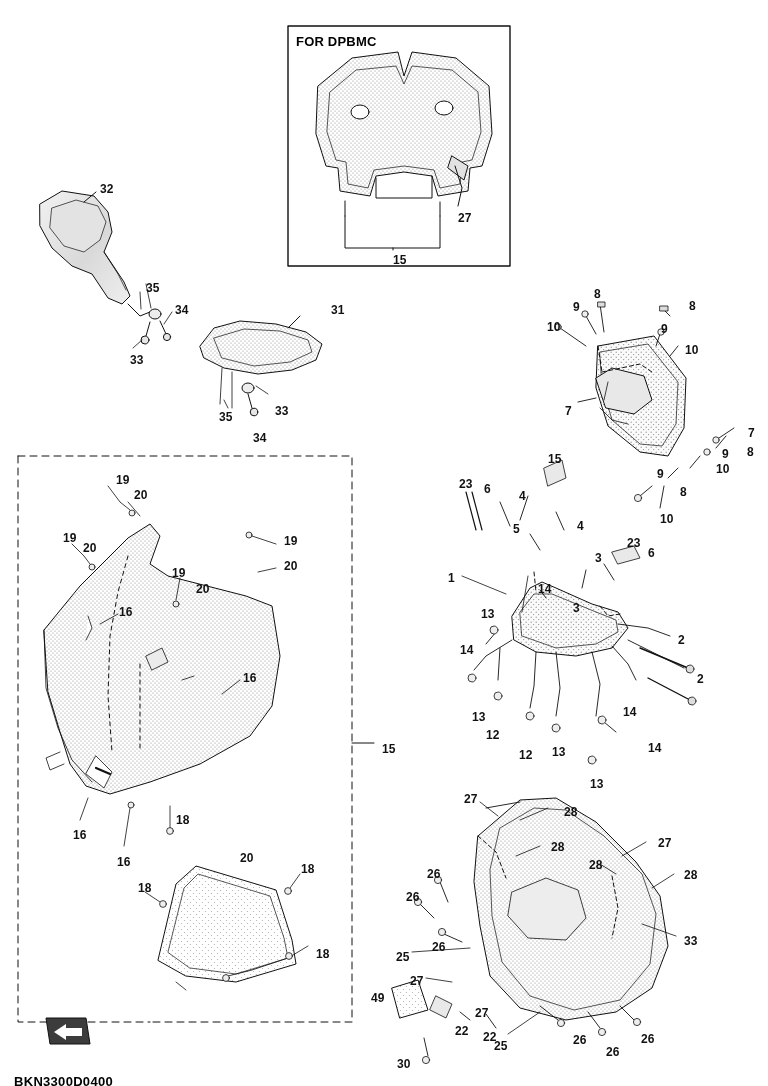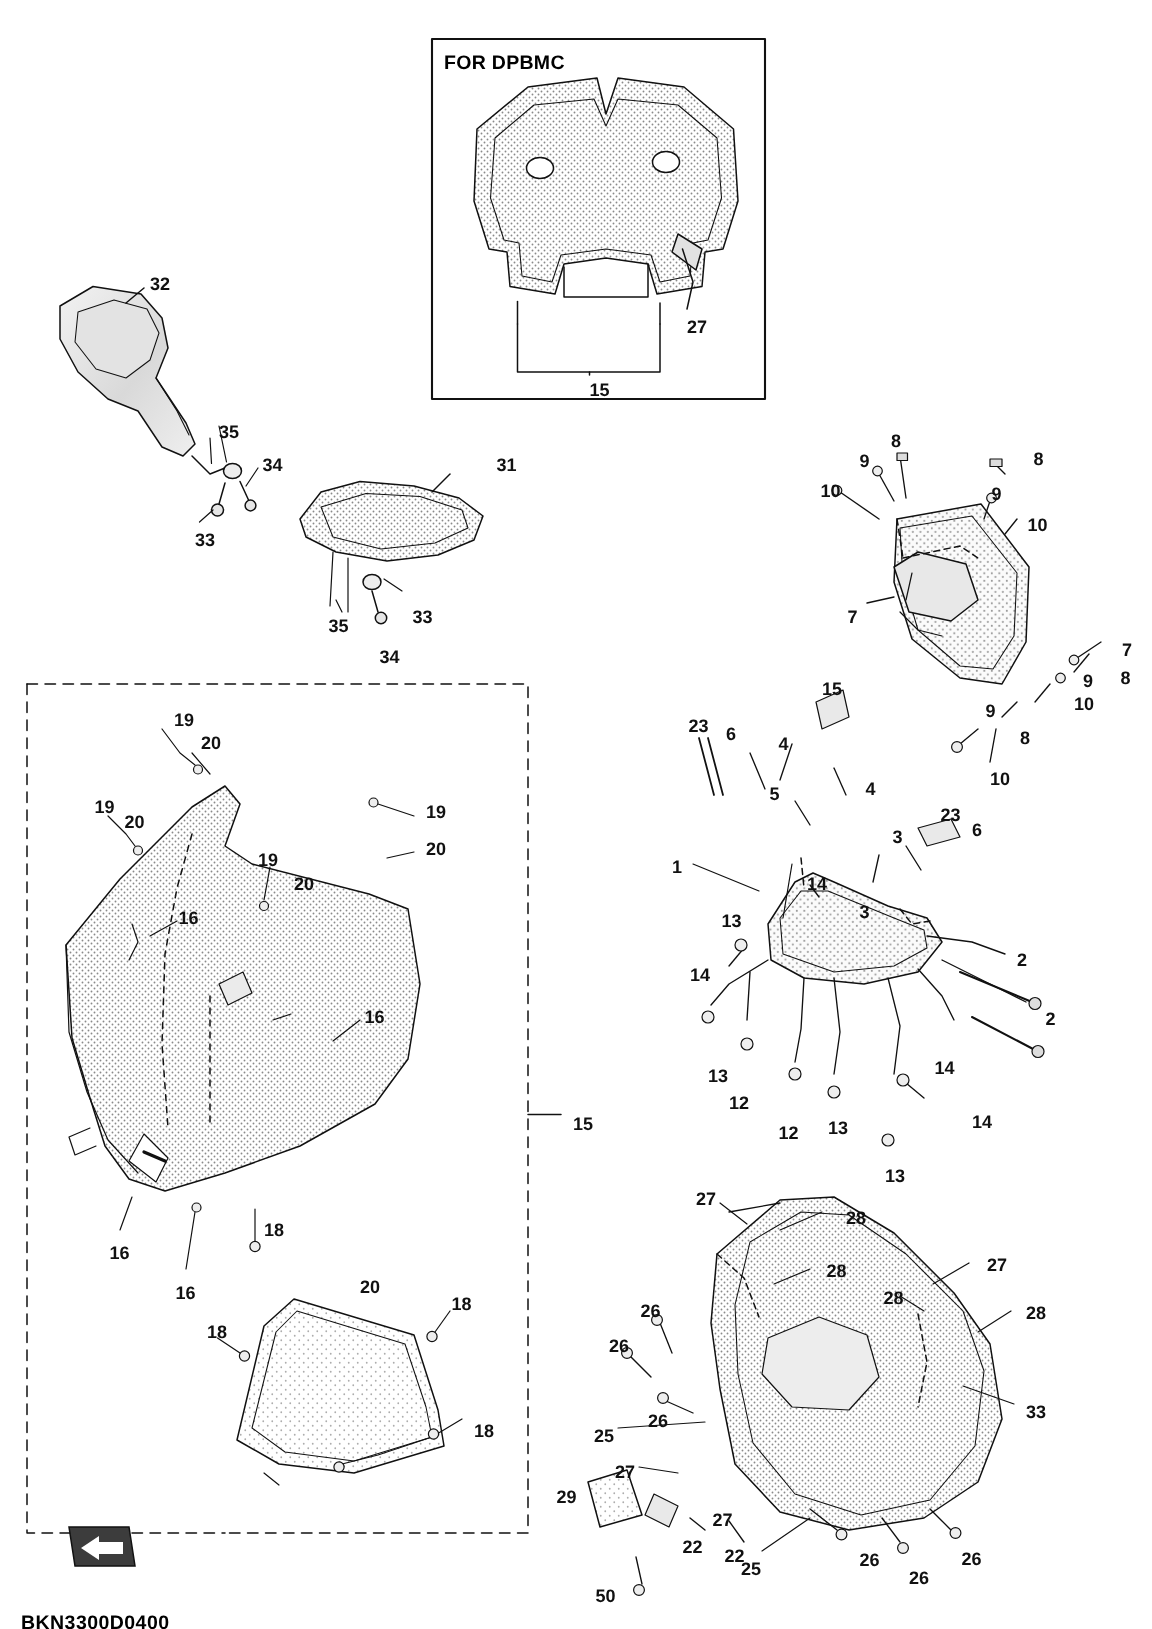--- a/index.html
+++ b/index.html
@@ -322,24 +322,24 @@
       <div class="lbl" style="left: 564px; top: 790px;">28</div>
       <div class="lbl" style="left: 551px; top: 825px;">28</div>
       <div class="lbl" style="left: 658px; top: 821px;">27</div>
       <div class="lbl" style="left: 427px; top: 852px;">26</div>
       <div class="lbl" style="left: 406px; top: 875px;">26</div>
       <div class="lbl" style="left: 589px; top: 843px;">28</div>
       <div class="lbl" style="left: 684px; top: 853px;">28</div>
       <div class="lbl" style="left: 684px; top: 919px;">33</div>
       <div class="lbl" style="left: 396px; top: 935px;">25</div>
       <div class="lbl" style="left: 432px; top: 925px;">26</div>
-      <div class="lbl" style="left: 371px; top: 976px;">29</div>
+      <div class="lbl" style="left: 371px; top: 976px;">49</div>
       <div class="lbl" style="left: 410px; top: 959px;">27</div>
       <div class="lbl" style="left: 455px; top: 1009px;">22</div>
       <div class="lbl" style="left: 483px; top: 1015px;">22</div>
       <div class="lbl" style="left: 475px; top: 991px;">27</div>
       <div class="lbl" style="left: 573px; top: 1018px;">26</div>
       <div class="lbl" style="left: 606px; top: 1030px;">26</div>
       <div class="lbl" style="left: 641px; top: 1017px;">26</div>
       <div class="lbl" style="left: 494px; top: 1024px;">25</div>
-      <div class="lbl" style="left: 397px; top: 1042px;">50</div>
+      <div class="lbl" style="left: 397px; top: 1042px;">30</div>
     </div>
 </div>
 
 </body></html>

